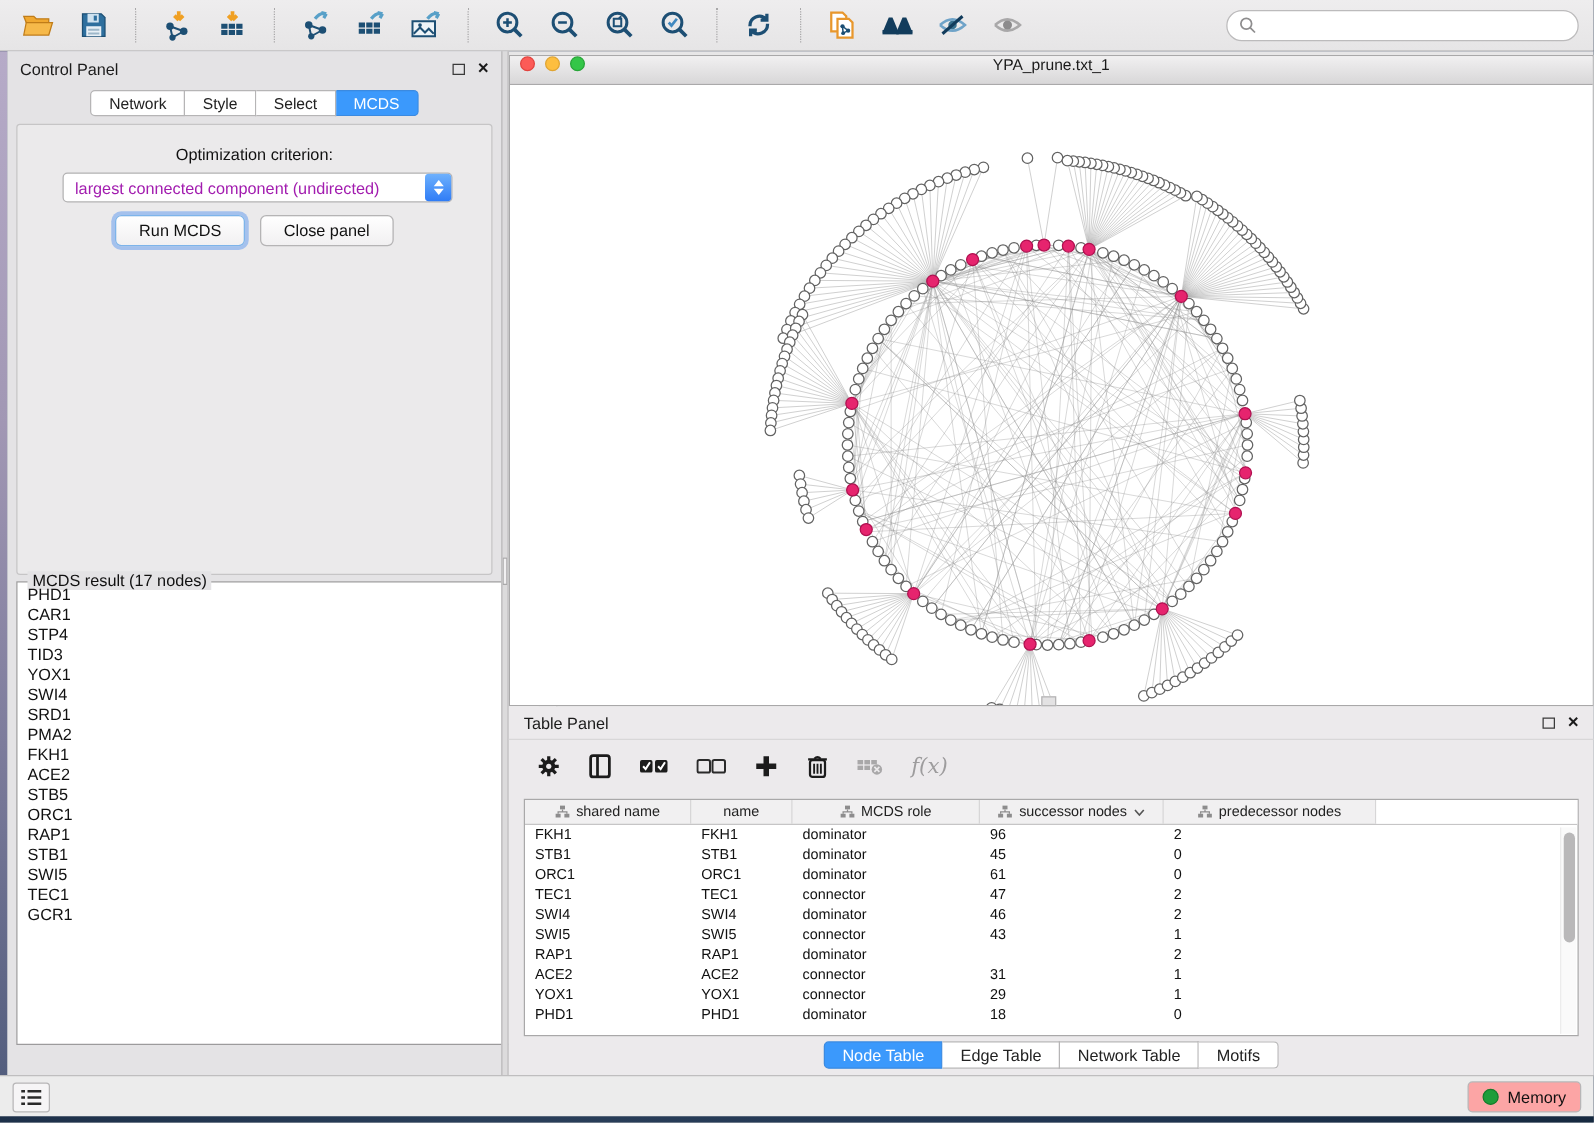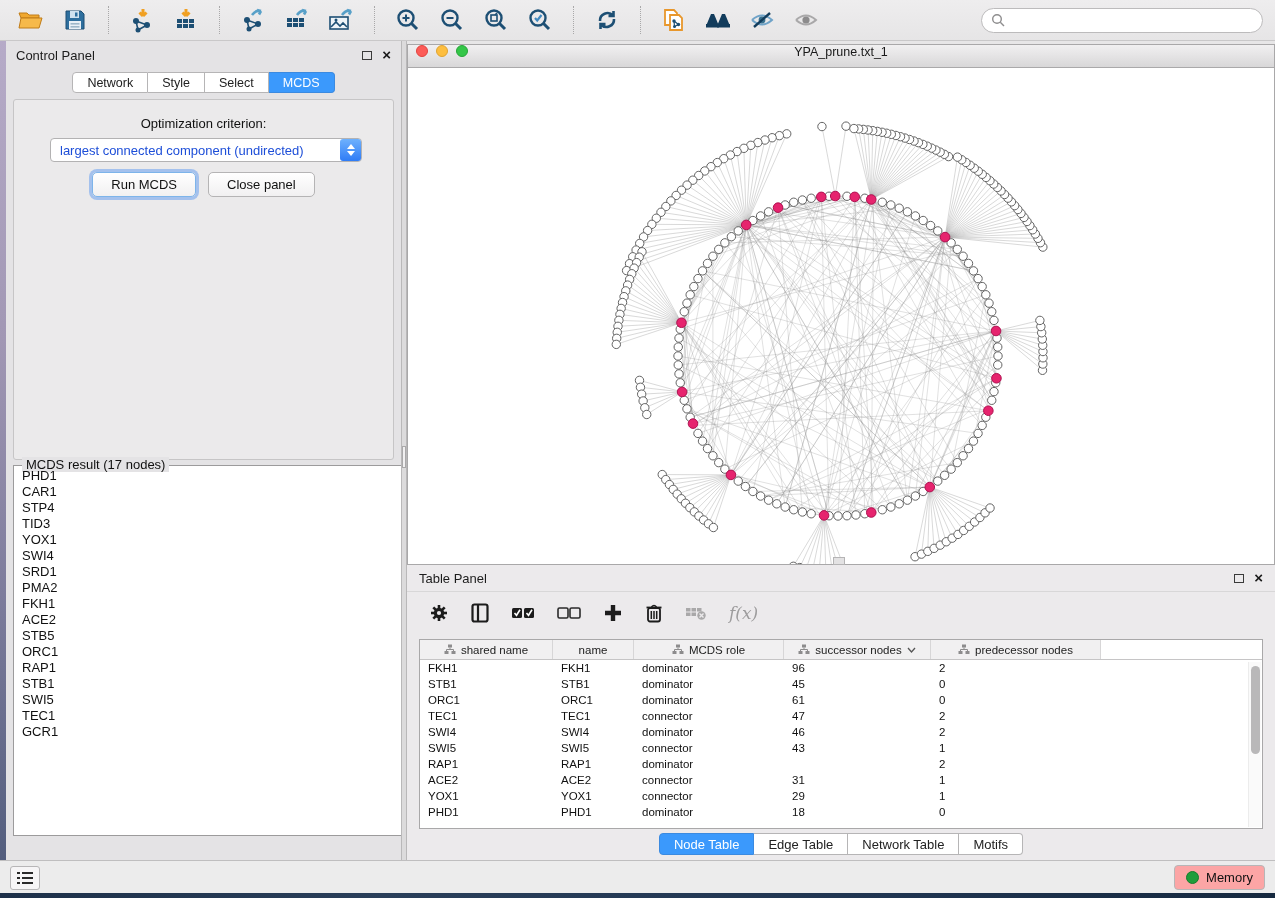--- a/index.html
+++ b/index.html
@@ -29,21 +29,21 @@
   .close-glyph{font-weight:bold;font-size:15px;color:#1a1a1a;line-height:10px;}
   .cp-tabs{position:absolute;top:31px;left:0;right:0;display:flex;justify-content:center;}
   .seg{display:flex;}
   .seg .seg-tab{height:21px;padding:0 14px;font-size:12.5px;background:#fff;border:1px solid #b6b5b6;border-left:none;display:flex;align-items:center;color:#222;}
   .seg .seg-tab:first-child{border-left:1px solid #b6b5b6;border-radius:4px 0 0 4px;}
   .seg .seg-tab:last-child{border-radius:0 4px 4px 0;}
   .seg .seg-tab.selected{background:#3b99fc;color:#fff;border-color:#3b8ae0;}
   .cp-body{position:absolute;left:7px;top:58px;width:381px;height:361px;background:#ebeaeb;border:1px solid #c6c5c6;border-radius:3px;}
   .opt-label{position:absolute;top:16px;width:100%;text-align:center;font-size:13px;color:#111;}
   .dropdown{position:absolute;top:38px;left:36px;width:312px;height:24px;background:#fff;border:1px solid #b3b2b3;border-radius:4px;display:flex;align-items:center;}
-  .dropdown .dd-text{flex:1;font-size:13px;padding-left:9px;color:#1d4ed8;white-space:nowrap;}
+  .dropdown .dd-text{flex:1;font-size:13px;padding-left:9px;color:#a21caf;white-space:nowrap;}
   .dd-stepper{width:21px;height:22px;margin-right:0px;border-radius:3px;background:linear-gradient(#6eb1fd,#2f7cf6);display:flex;flex-direction:column;align-items:center;justify-content:center;gap:2px;}
   .dd-stepper .tri-up{width:0;height:0;border-left:4px solid transparent;border-right:4px solid transparent;border-bottom:5px solid #fff;}
   .dd-stepper .tri-down{width:0;height:0;border-left:4px solid transparent;border-right:4px solid transparent;border-top:5px solid #fff;}
   .btn-row{position:absolute;top:72px;left:0;width:100%;display:flex;justify-content:center;gap:12px;}
   .mac-btn{height:25px;padding:0 18px;font-size:13px;background:linear-gradient(#ffffff,#f1f0f1);border:1px solid #b5b4b5;border-radius:5px;color:#111;display:flex;align-items:center;}
   .mac-btn.focused{border-color:#7db4ea;box-shadow:0 0 0 3px rgba(77,145,240,.45);}
   .result-box{position:absolute;left:7px;top:424px;width:433px;height:371px;border:1px solid #9c9b9c;background:#fff;}
   .result-legend{position:absolute;top:-9px;left:8px;background:#e4e3e5;padding:0 4px;font-size:13px;color:#111;}
   .result-list{position:absolute;inset:2px 14px 2px 2px;overflow:hidden;}
   .result-item{font-size:13px;line-height:16px;color:#111;padding-left:6px;}

